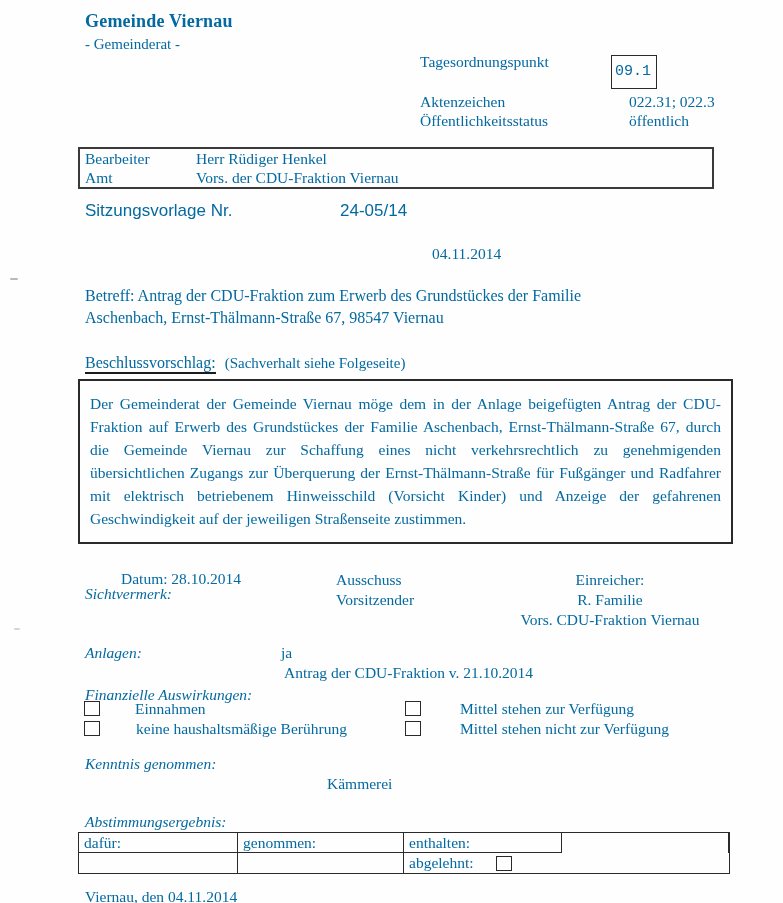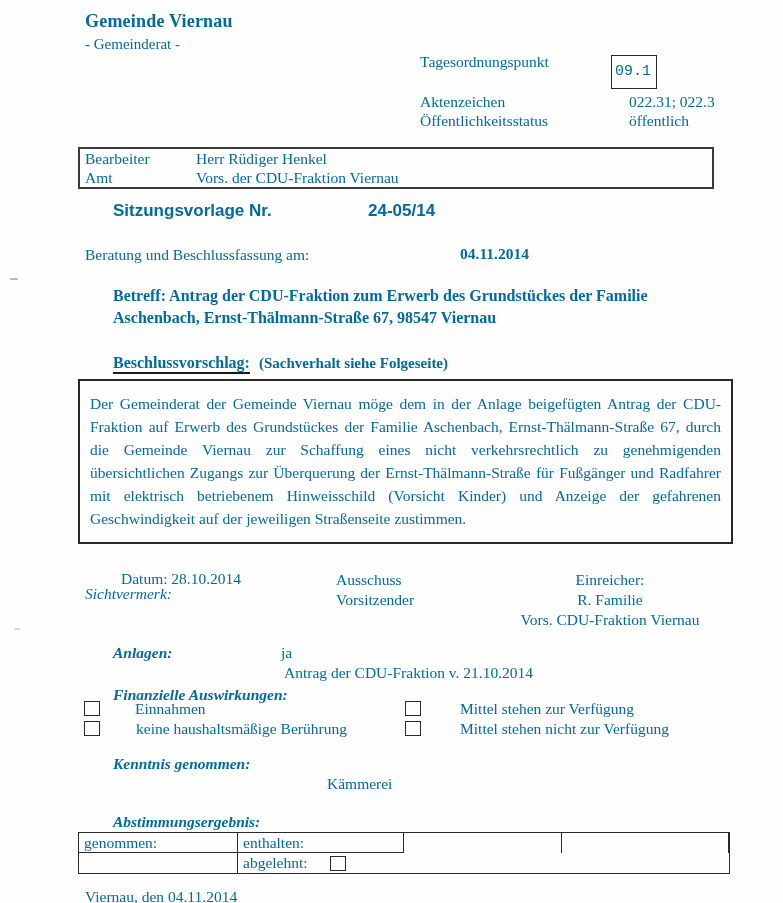--- a/index.html
+++ b/index.html
@@ -9,21 +9,21 @@
     margin:0 auto;
     background:#fefefe;
     color:#0369a1;
     font-family:"Liberation Serif", serif;
     overflow:hidden;
   }
   .abs { position:absolute; }
   .serif { font-family:"Liberation Serif", serif; }
   .sans  { font-family:"Liberation Sans", sans-serif; }
   .mono  { font-family:"Liberation Mono", monospace; }
-  .b { font-weight:bold;margin-left:28px; }
+  .b { font-weight:normal; }
   .i { font-style:italic; }
 
   .muni-title { left:85px; top:11px; font-size:18px; font-weight:bold; letter-spacing:.2px; }
   .muni-sub   { left:85px; top:36px; font-size:15px; }
 
   .meta-label { left:420px; font-size:15.5px; }
   .meta-value { left:616px; font-size:15.5px;margin-left:13px; }
 
   .agenda-box {
     left:611px; top:55px; width:46px; height:34px;
@@ -134,21 +134,20 @@
     </div>
     <div class="editor-row">
       <span class="lab">Amt</span>
       <span>Vors. der CDU-Fraktion Viernau</span>
     </div>
   </div>
 
   <div class="abs svnr-label sans b">Sitzungsvorlage Nr.</div>
   <div class="abs svnr-value sans b">24-05/14</div>
 
-  <div class="abs berat-label">Beratung und Beschlussfassung am:</div>
   <div class="abs berat-date b">04.11.2014</div>
 
   <div class="abs betreff b">
     <div>Betreff: Antrag der CDU-Fraktion zum Erwerb des Grundstückes der Familie</div>
     <div>Aschenbach, Ernst-Thälmann-Straße 67, 98547 Viernau</div>
   </div>
 
   <div class="abs bv-heading b">
     <span class="u">Beschlussvorschlag:</span>
     <span class="note">(Sachverhalt siehe Folgeseite)</span>
@@ -183,20 +182,21 @@
   <span class="abs checkbox" style="left:84px;top:721px"></span>
   <span class="abs fin-label" style="left:136px;top:720px">keine haushaltsmäßige Berührung</span>
   <span class="abs checkbox" style="left:405px;top:721px"></span>
   <span class="abs fin-label" style="left:460px;top:720px">Mittel stehen nicht zur Verfügung</span>
 
   <div class="abs ken-heading b i">Kenntnis genommen:</div>
   <div class="abs ken-office">Kämmerei</div>
 
   <div class="abs abst-heading b i">Abstimmungsergebnis:</div>
   <div class="abs vote-table">
+    <div class="vote-cell">dafür:</div>
     <div class="vote-cell">genommen:</div>
     <div class="vote-cell">enthalten:</div>
     <div class="vote-cell last-row"></div>
     <div class="vote-cell last-row"></div>
     <div class="vote-cell last-row"></div>
     <div class="vote-cell last-col last-row">
       <span>abgelehnt:</span>
       <span class="checkbox" style="margin-left:22px"></span>
     </div>
   </div>

